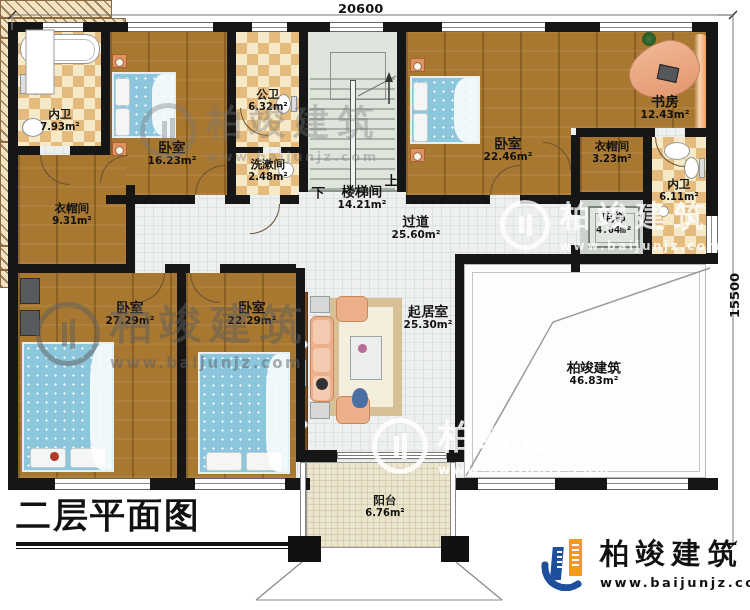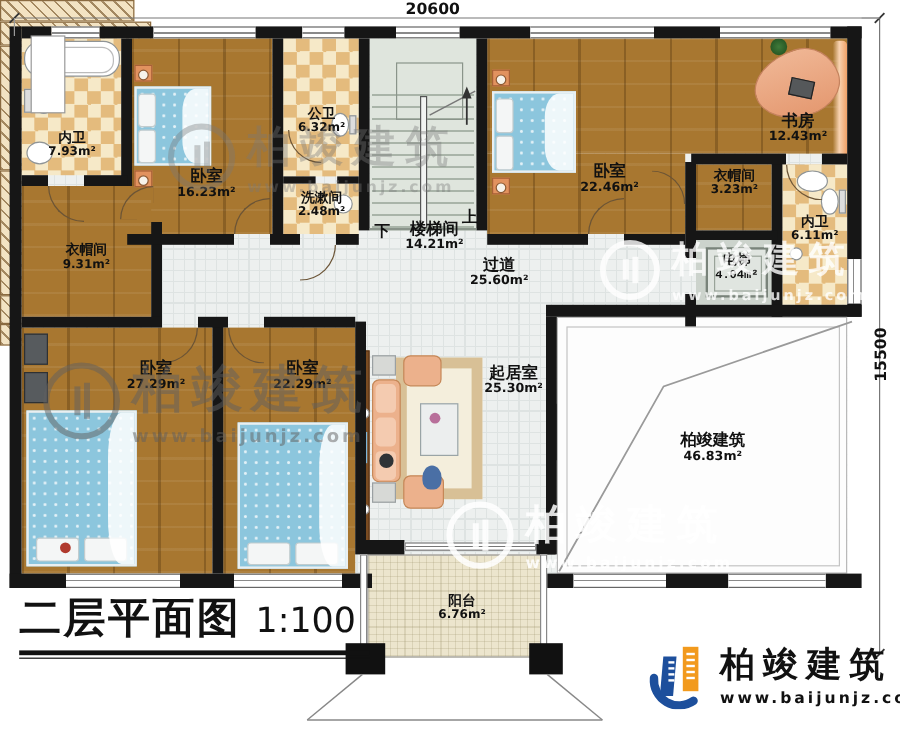--- a/index.html
+++ b/index.html
@@ -377,21 +377,20 @@
       </span>
     <span>
         <span class="big" style="font-size:34px;display:block;">柏竣建筑</span>
         <span class="url" style="font-size:13px;display:block;">www.baijunjz.com</span>
       </span>
   </div>
 
   <div class="tb">
     <div class="row1">
       <span class="t1">二层平面图</span>
-      <span class="t2">1:100</span>
     </div>
     <div class="rule"></div>
     <div class="rule2"></div>
   </div>
 
   <div class="brand">
     <svg width="54" height="58" viewBox="0 0 54 58">
       <path d="M7 32 A21 21 0 0 0 40 51" fill="none" stroke="#1d4f9c" stroke-width="7" stroke-linecap="round"></path>
       <rect x="16" y="14" width="11" height="33" fill="#1d4f9c" transform="skewX(-5)"></rect>
       <rect x="31" y="6" width="13" height="37" fill="#f29a1d"></rect>

